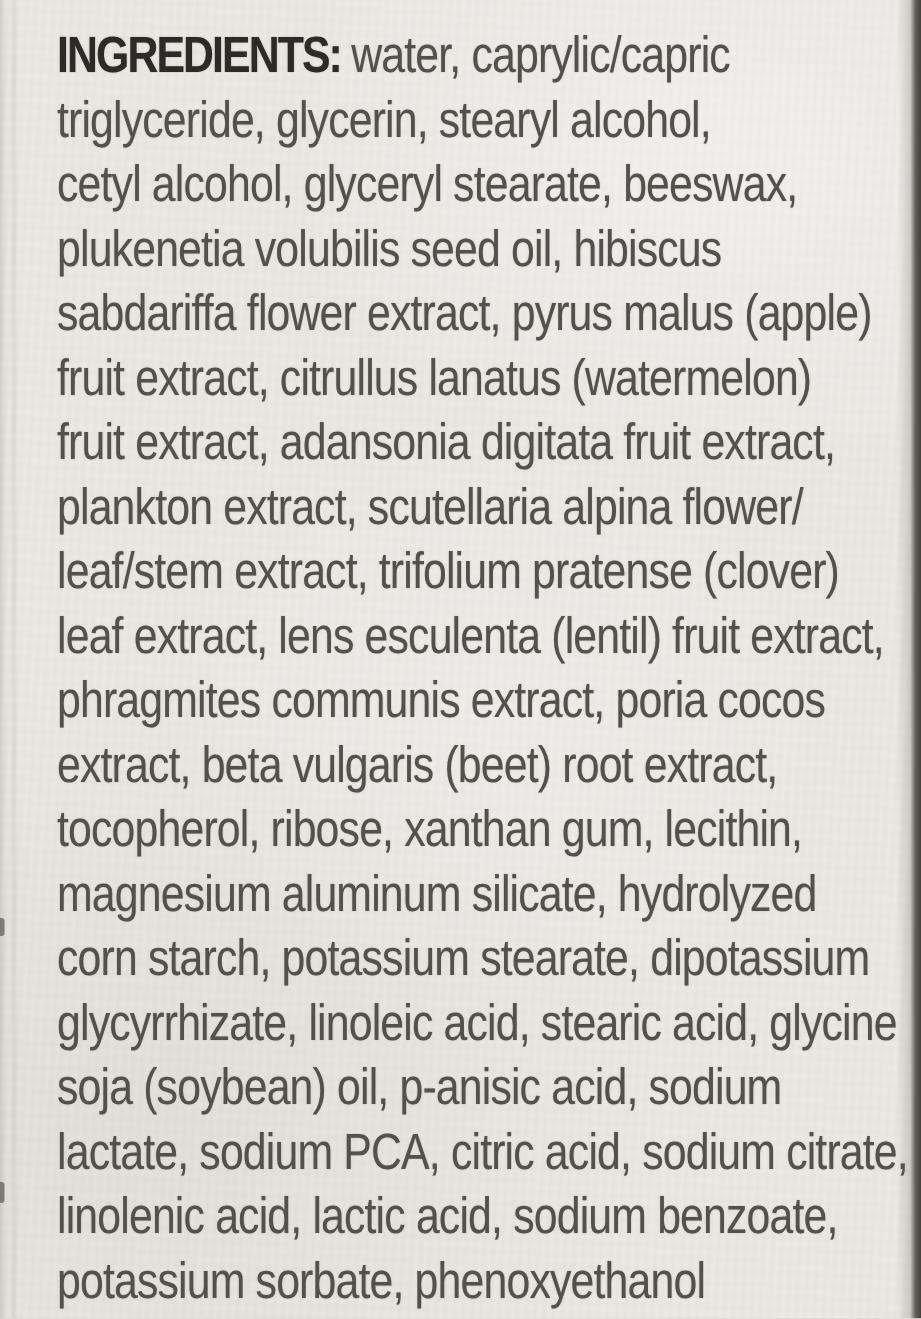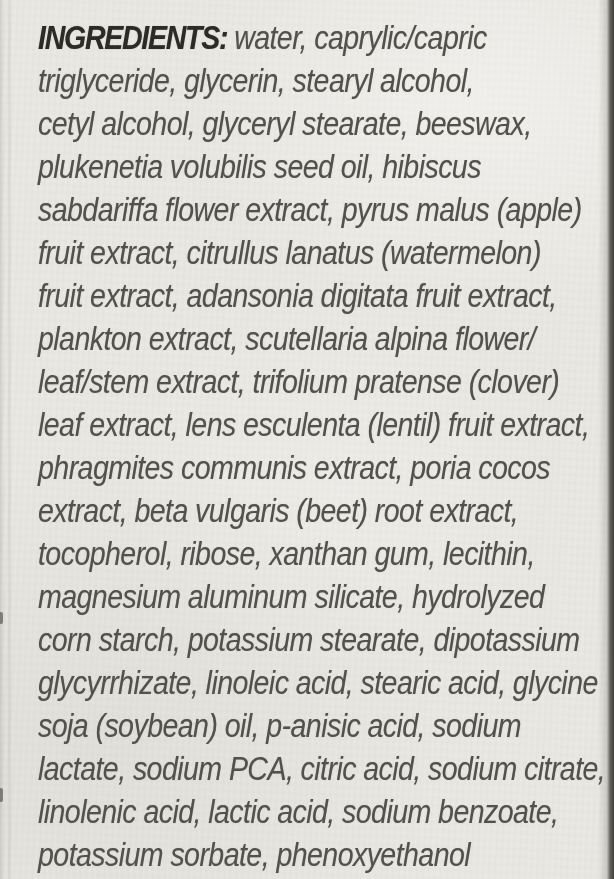--- a/index.html
+++ b/index.html
@@ -15,21 +15,20 @@
     height: 879px;
     overflow: hidden;
     background-color: var(--background, #eae8e3);
     
     background-image:
       radial-gradient(ellipse 420px 300px at 78% 12%, rgba(255,255,255,0.35), rgba(255,255,255,0) 70%),
       radial-gradient(ellipse 500px 420px at 15% 85%, rgba(120,116,105,0.07), rgba(120,116,105,0) 70%),
       radial-gradient(ellipse 300px 260px at 55% 55%, rgba(255,255,255,0.18), rgba(255,255,255,0) 75%),
       repeating-linear-gradient(93deg, rgba(140,136,126,0.03) 0px, rgba(255,255,255,0.03) 3px, rgba(140,136,126,0.03) 6px),
       repeating-linear-gradient(2deg, rgba(140,136,126,0.025) 0px, rgba(255,255,255,0.025) 4px, rgba(140,136,126,0.025) 8px);
-    font-style: italic;
   }
 
   .text-block {
     position: absolute;
     left: 38px;
     top: 16px;
     width: 570px;
   }
 
   .line {

